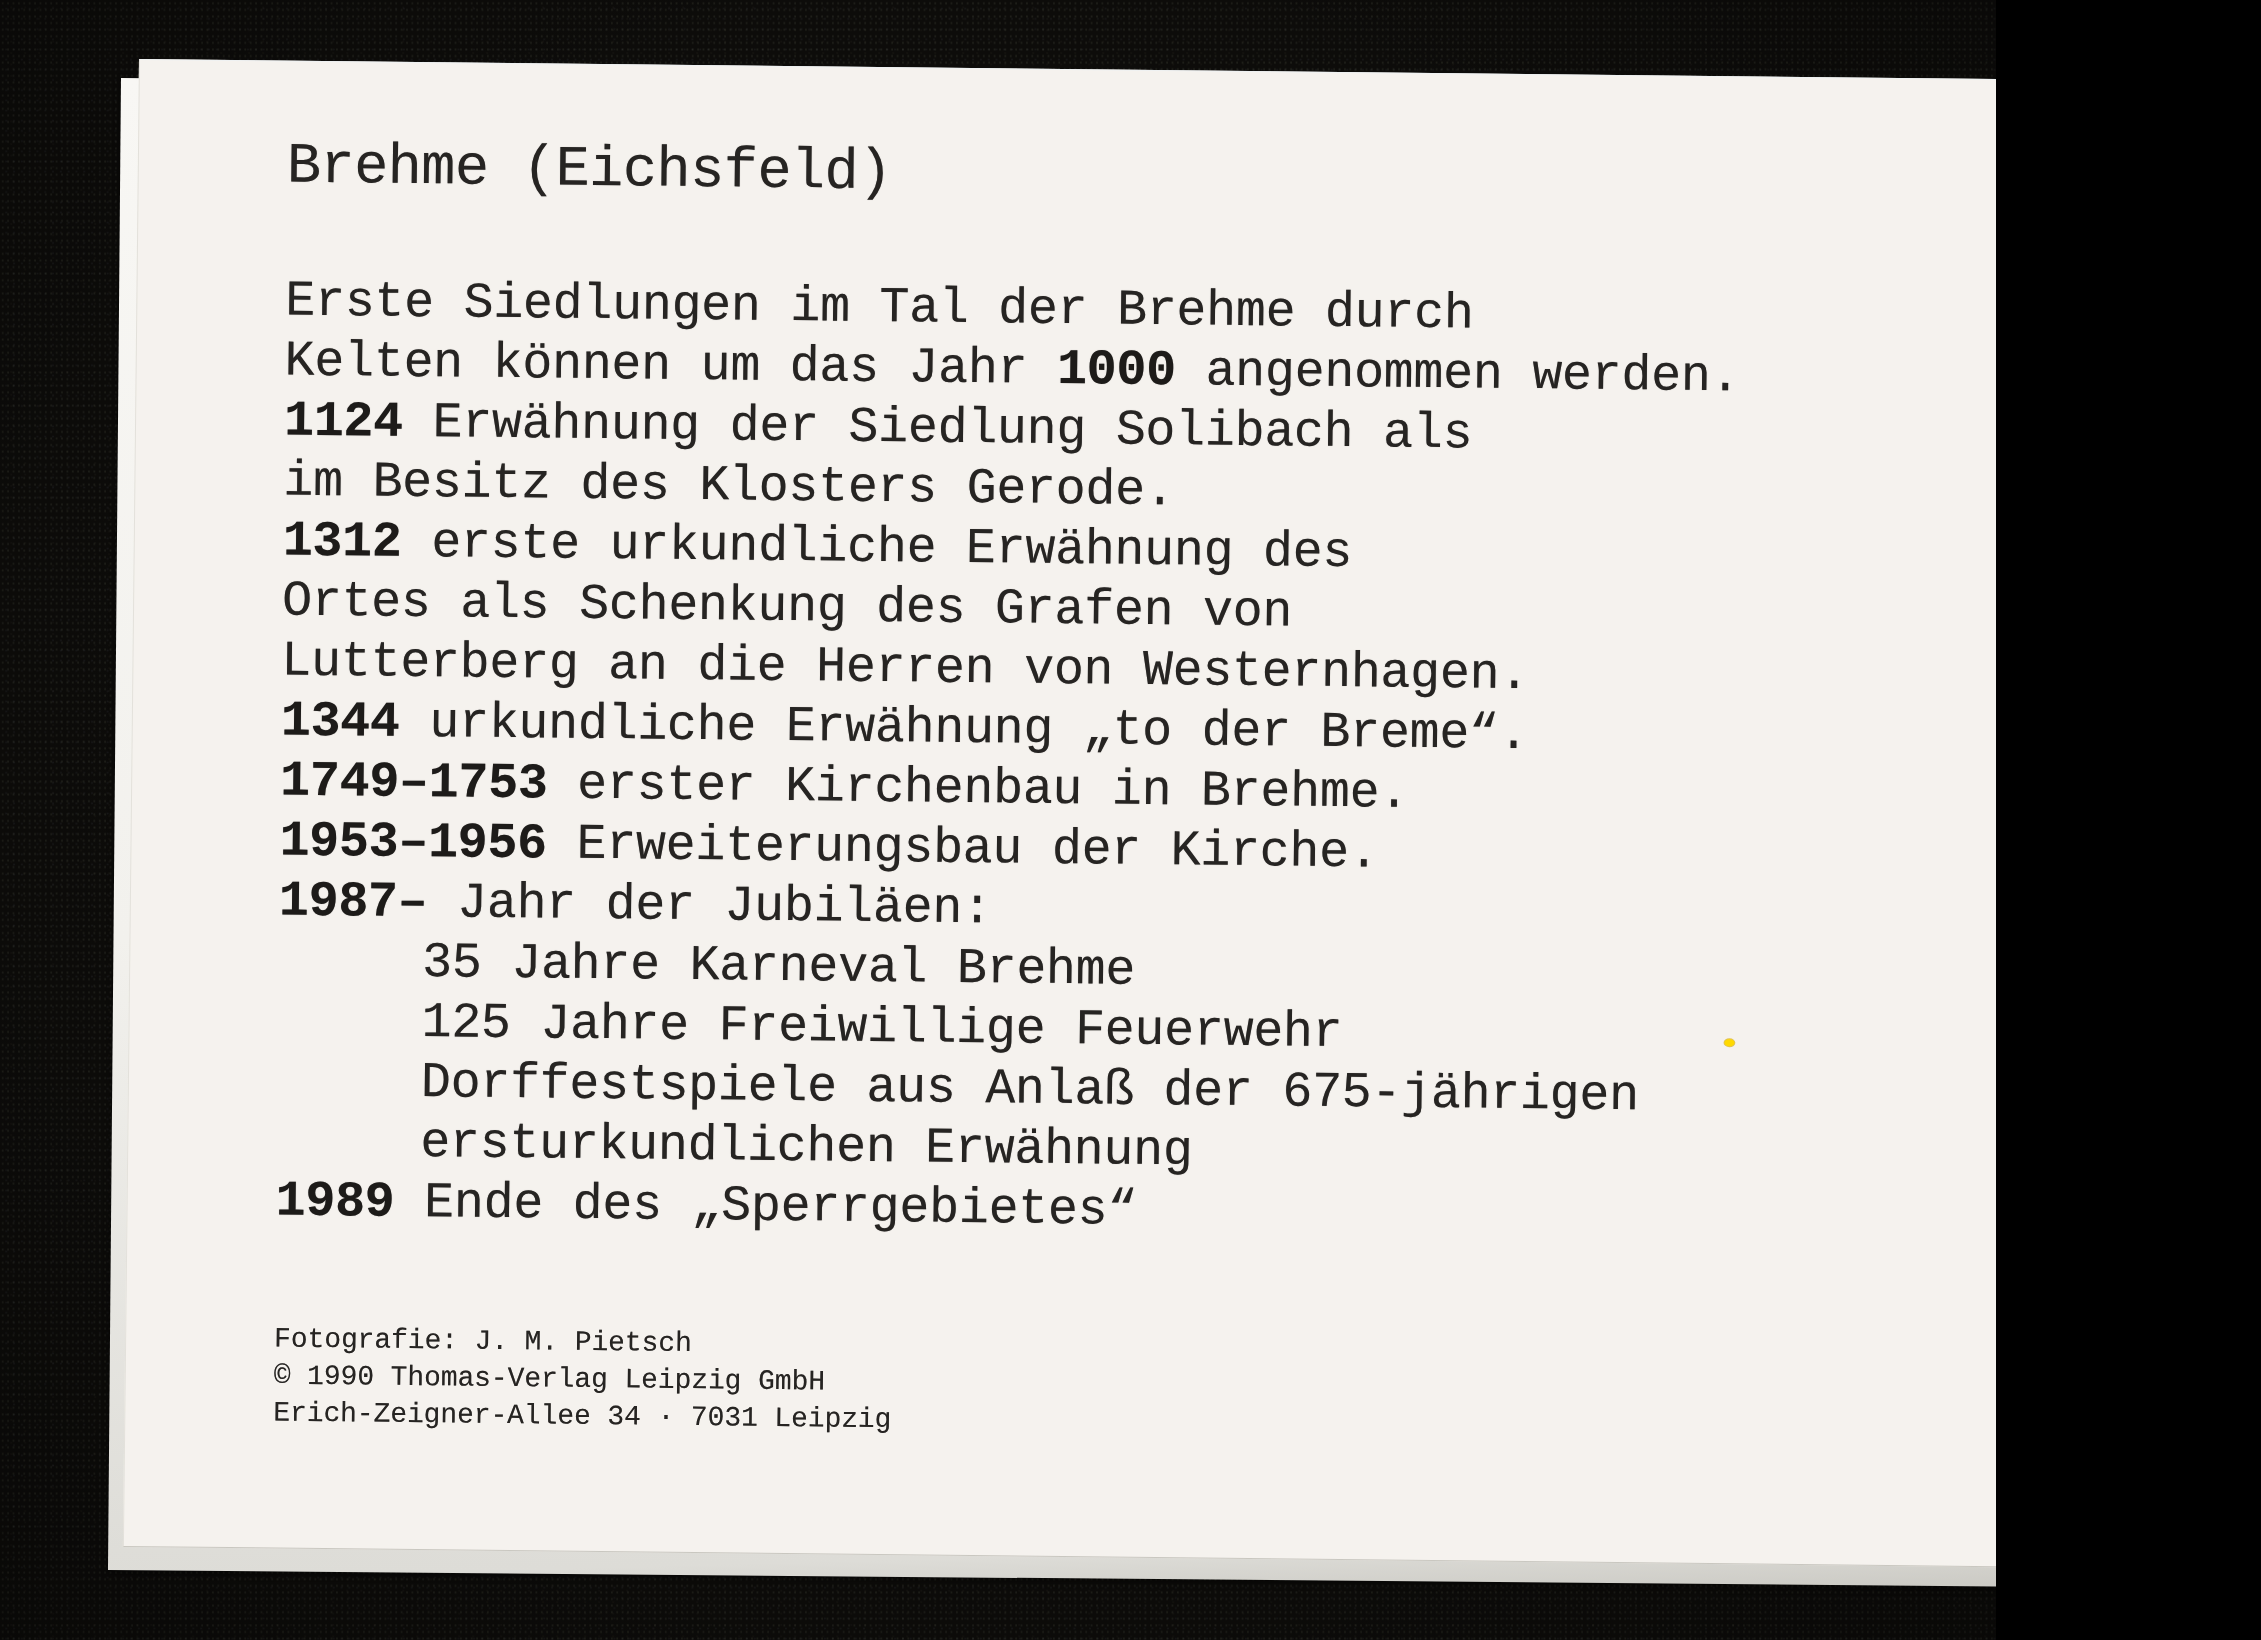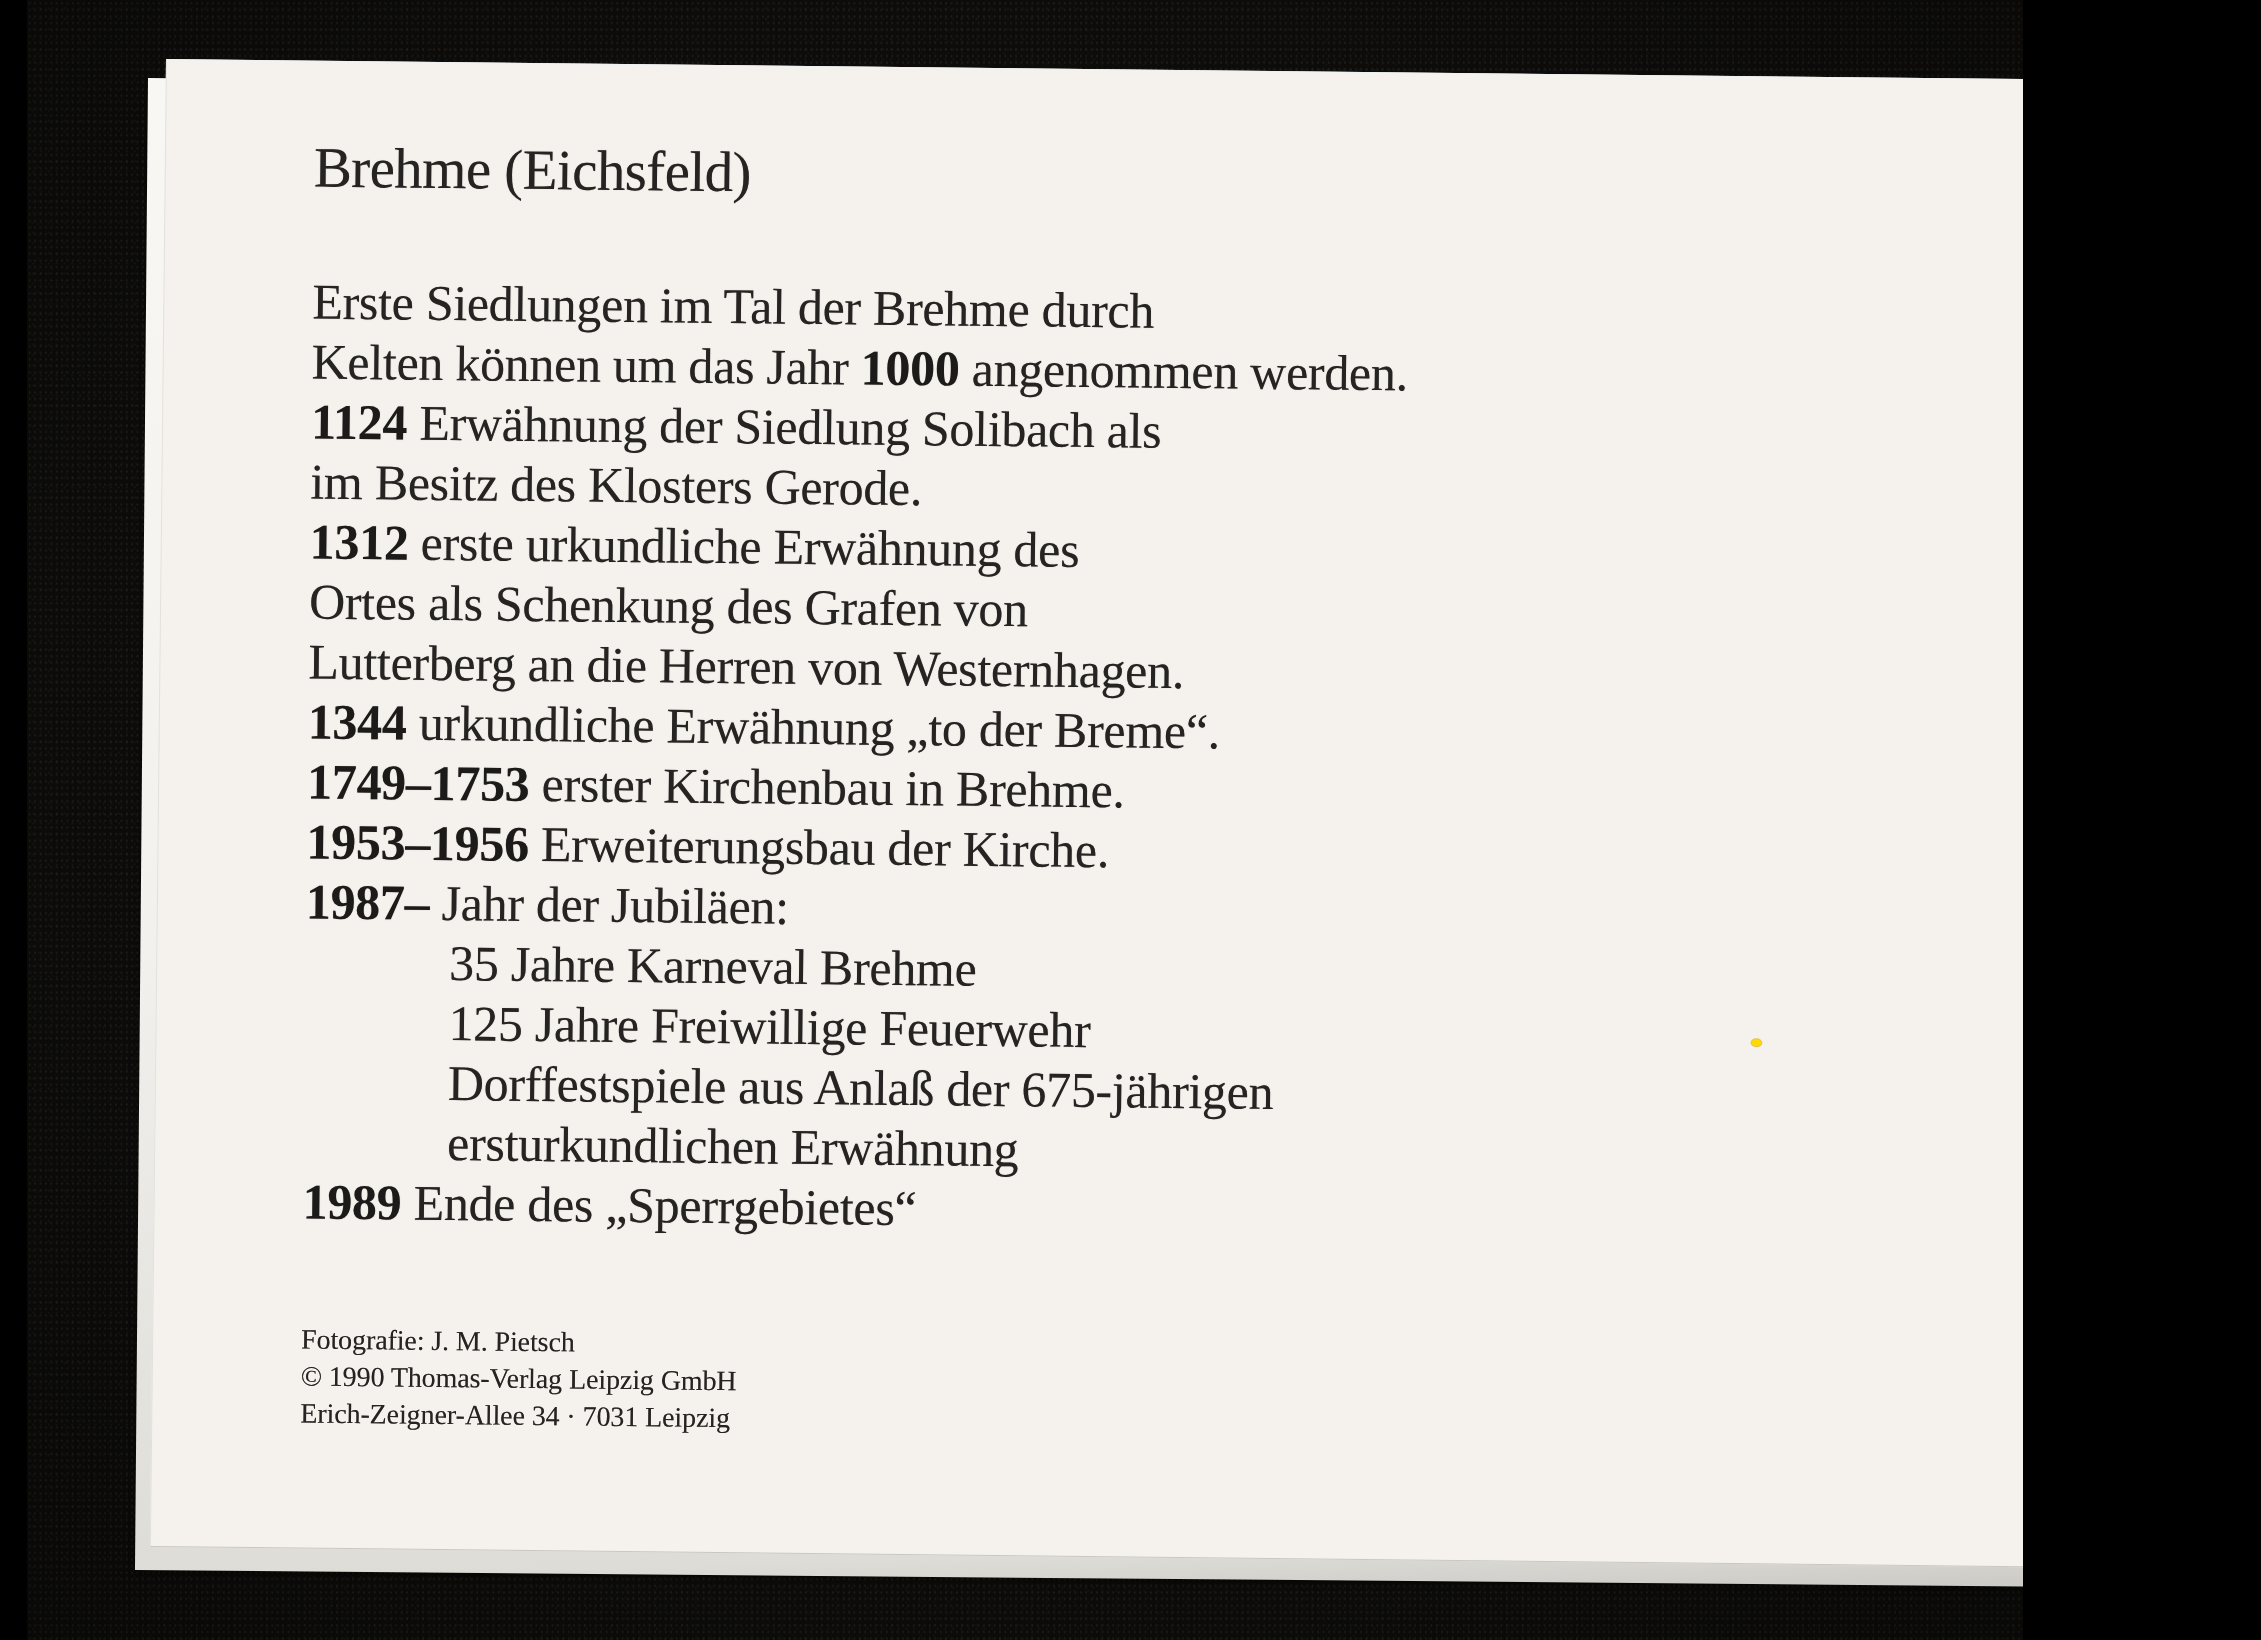--- a/index.html
+++ b/index.html
@@ -6,22 +6,21 @@
   .stage {
     position: relative;
     width: 1996px;
     height: 1640px;
     overflow: hidden;
     background:
       radial-gradient(rgba(125,132,108,0.16) 0.7px, transparent 1.1px) 0 0 / 5.4px 6.6px,
       radial-gradient(rgba(92,102,118,0.13) 0.6px, transparent 1px) 2.4px 3.6px / 7.8px 10.2px,
       radial-gradient(rgba(165,152,118,0.09) 0.6px, transparent 0.9px) 4.2px 1.8px / 14px 11.4px,
       #0d0c0a;
-    font-family: Liberation Serif, serif;
-    margin-left: 27px;
+    font-family: Liberation Mono, monospace;
   }
   .stage::after {
     content: "";
     position: absolute; inset: 0;
     background: radial-gradient(ellipse at 50% 45%, rgba(0,0,0,0) 55%, rgba(0,0,0,0.30) 100%);
     pointer-events: none;
   }
   
   .card-under {
     position: absolute;

